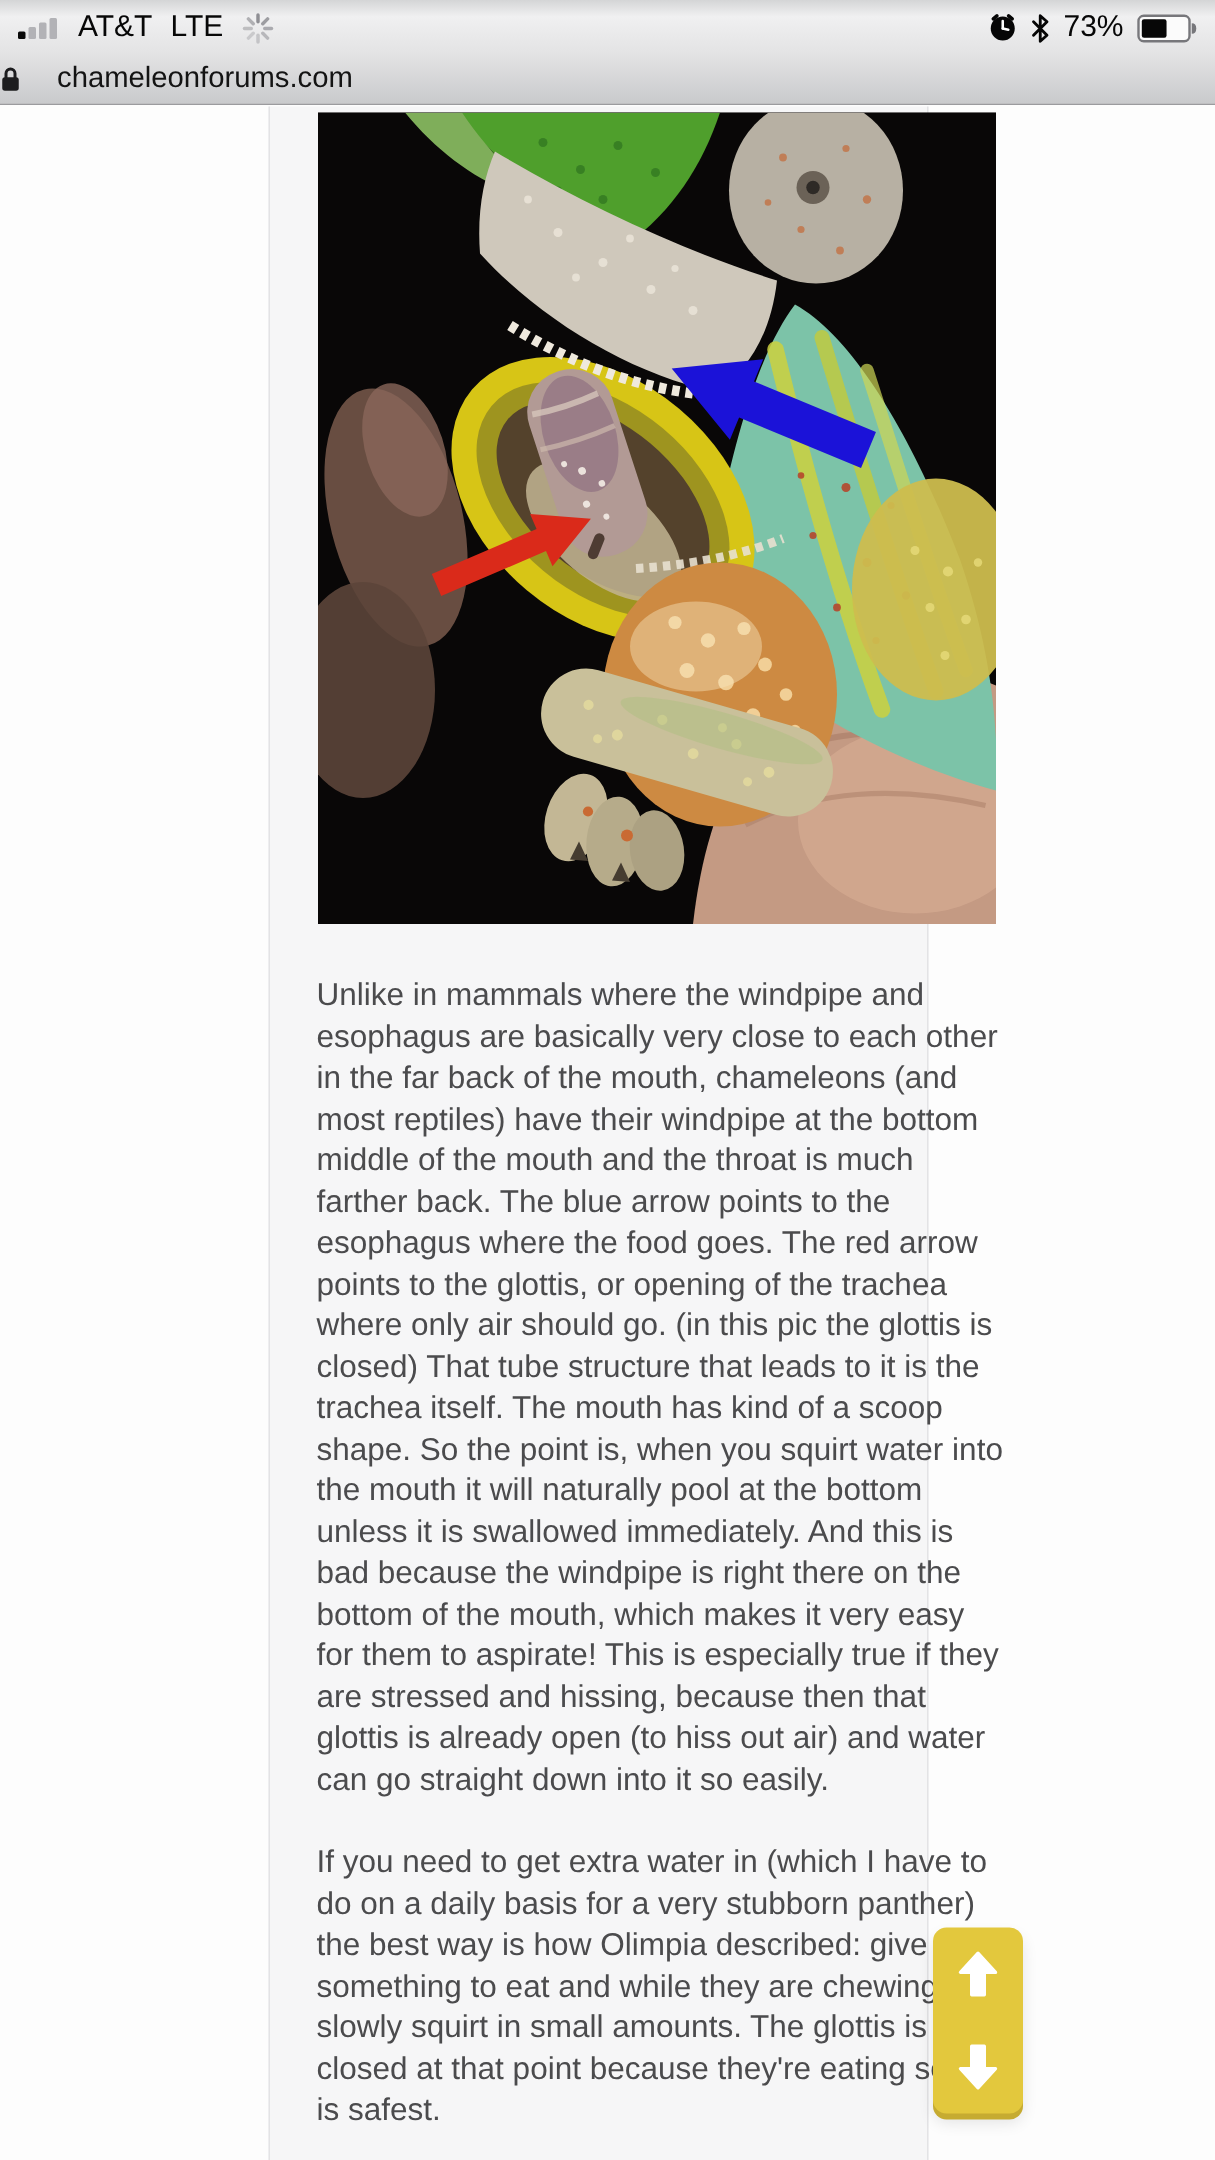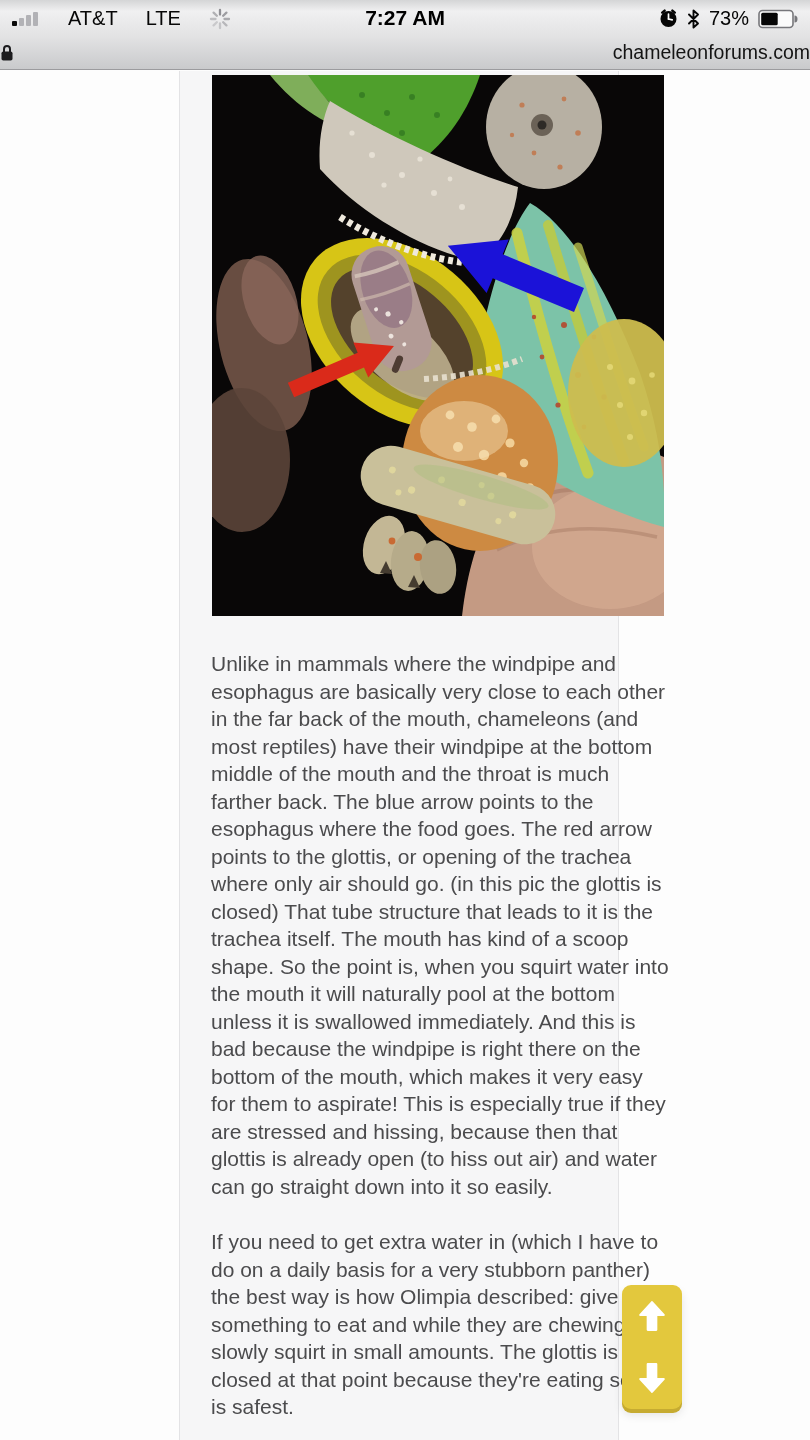--- a/index.html
+++ b/index.html
@@ -12,37 +12,37 @@
   .screen{position:relative;width:810px;height:1440px;overflow:hidden;}
 
   
   .chrome{
     position:absolute;top:0;left:0;width:810px;height:70px;
     background:linear-gradient(180deg,#d4d5d6 0%,#f0f0f1 16%,#e3e3e4 52%,#c9cacc 100%);
     border-bottom:1px solid #9b9b9e;
     box-sizing:border-box;z-index:5;
   }
   .statusbar{height:37px;display:flex;align-items:center;padding:0 12px;position:relative;}
-  .sb-left{display:flex;align-items:center;gap:28px;}
+  .sb-left{display:flex;align-items:center;gap:12px;}
   .signal{display:flex;align-items:flex-end;gap:2px;height:15px;margin-right:2px;}
   .signal i{display:block;width:5px;border-radius:1px;background:#b2b2b6;}
   .signal i.f{background:#0a0a0a;}
   .signal i:nth-child(1){height:5px;}
   .signal i:nth-child(2){height:8px;}
   .signal i:nth-child(3){height:11px;}
   .signal i:nth-child(4){height:14px;}
   .carrier,.network{font-size:20px;color:#070707;}
   .sb-time{
     position:absolute;left:0;right:0;top:6px;text-align:center;
     font-size:21px;font-weight:700;color:#000;pointer-events:none;
   }
   .sb-right{margin-left:auto;display:flex;align-items:center;gap:9px;}
   .sb-pct{font-size:20px;color:#070707;}
   .urlbar{
-    height:31px;display:flex;align-items:center;justify-content:space-between;gap:4px;
+    height:31px;display:flex;align-items:center;justify-content:flex-start;gap:24px;
     font-size:19.5px;color:#141414;
   }
 
   
   .page{position:absolute;top:71px;left:0;width:810px;height:1369px;background:#fdfdfd;}
   .post-column{
     position:absolute;left:179px;top:0;width:440px;height:1369px;
     background:#f6f6f7;
     border-left:1px solid #e3e3e5;border-right:1px solid #e3e3e5;
     box-sizing:border-box;
@@ -94,21 +94,20 @@
               <line x1="20" y1="11" x2="15.5" y2="11" opacity="0.7"></line>
               <line x1="17.4" y1="17.4" x2="14.2" y2="14.2" opacity="0.55"></line>
               <line x1="11" y1="20" x2="11" y2="15.5" opacity="0.4"></line>
               <line x1="4.6" y1="17.4" x2="7.8" y2="14.2" opacity="0.35"></line>
               <line x1="2" y1="11" x2="6.5" y2="11" opacity="0.5"></line>
               <line x1="4.6" y1="4.6" x2="7.8" y2="7.8" opacity="0.65"></line>
             </g>
           </svg>
         </span>
       </div>
-      <div class="sb-time">7:27 AM</div>
       <div class="sb-right">
         <span style="display:flex;">
           <svg width="19" height="19" viewBox="0 0 19 19">
             <line x1="3.2" y1="3.6" x2="5.6" y2="1.6" stroke="#060606" stroke-width="2.4" stroke-linecap="round"></line>
             <line x1="15.8" y1="3.6" x2="13.4" y2="1.6" stroke="#060606" stroke-width="2.4" stroke-linecap="round"></line>
             <circle cx="9.5" cy="10" r="8" fill="#060606"></circle>
             <line x1="9.5" y1="10" x2="9.5" y2="5" stroke="#fff" stroke-width="1.7" stroke-linecap="round"></line>
             <line x1="9.5" y1="10" x2="13.2" y2="10.8" stroke="#fff" stroke-width="1.7" stroke-linecap="round"></line>
           </svg>
         </span>

